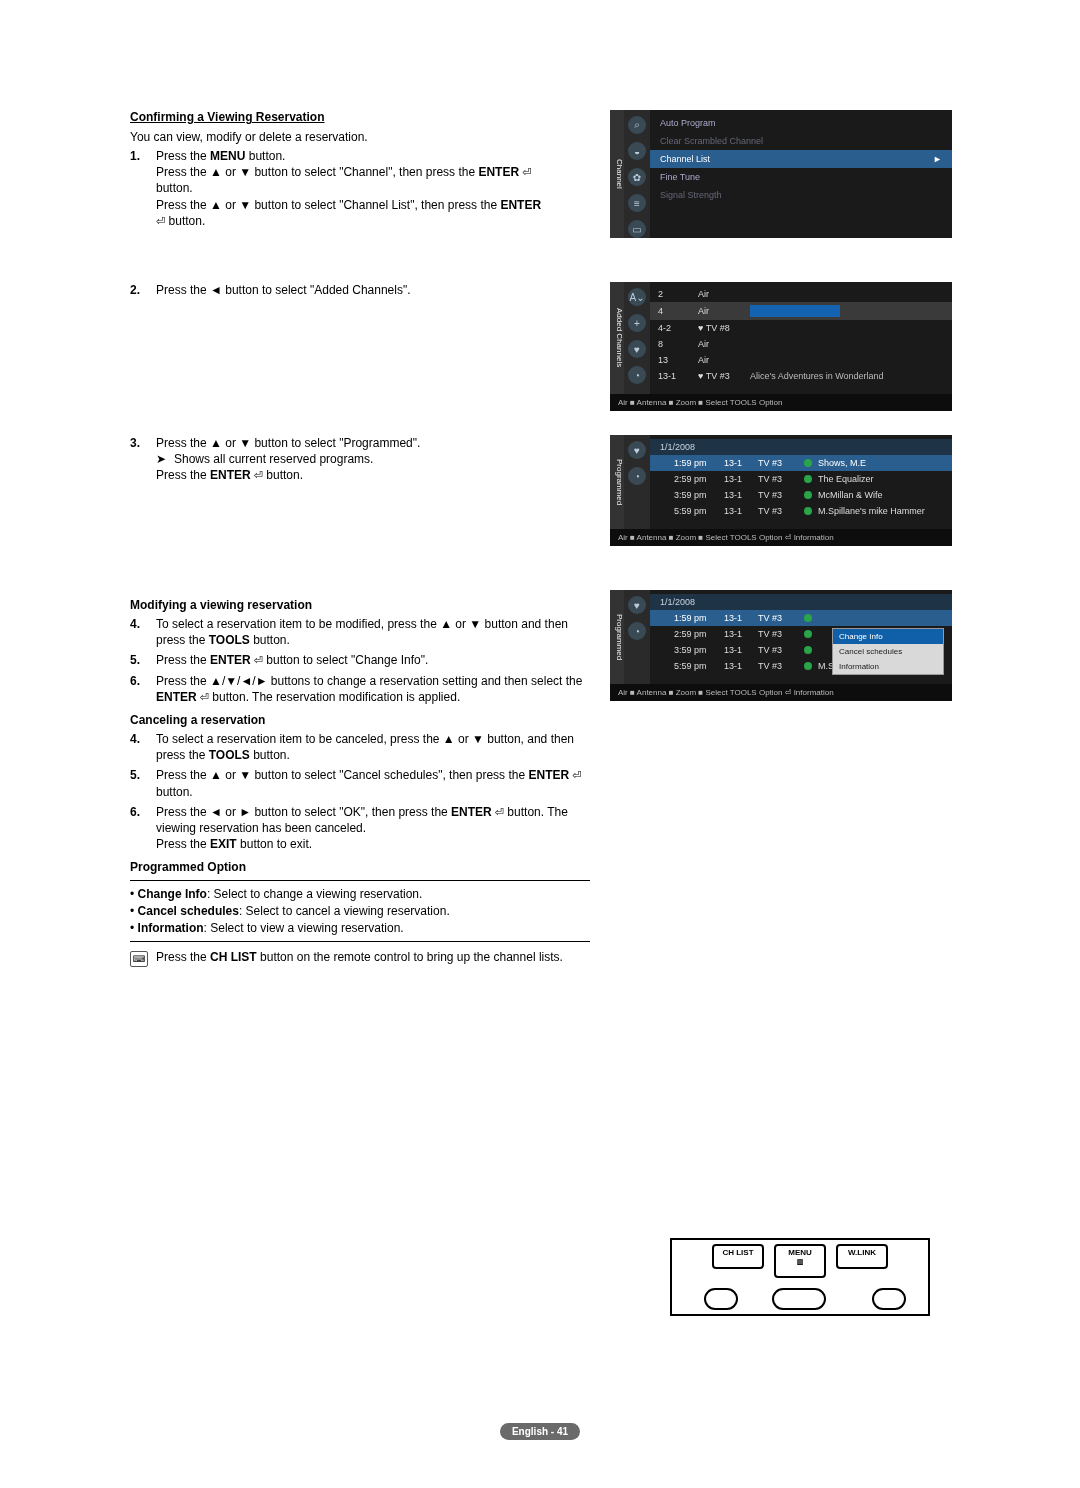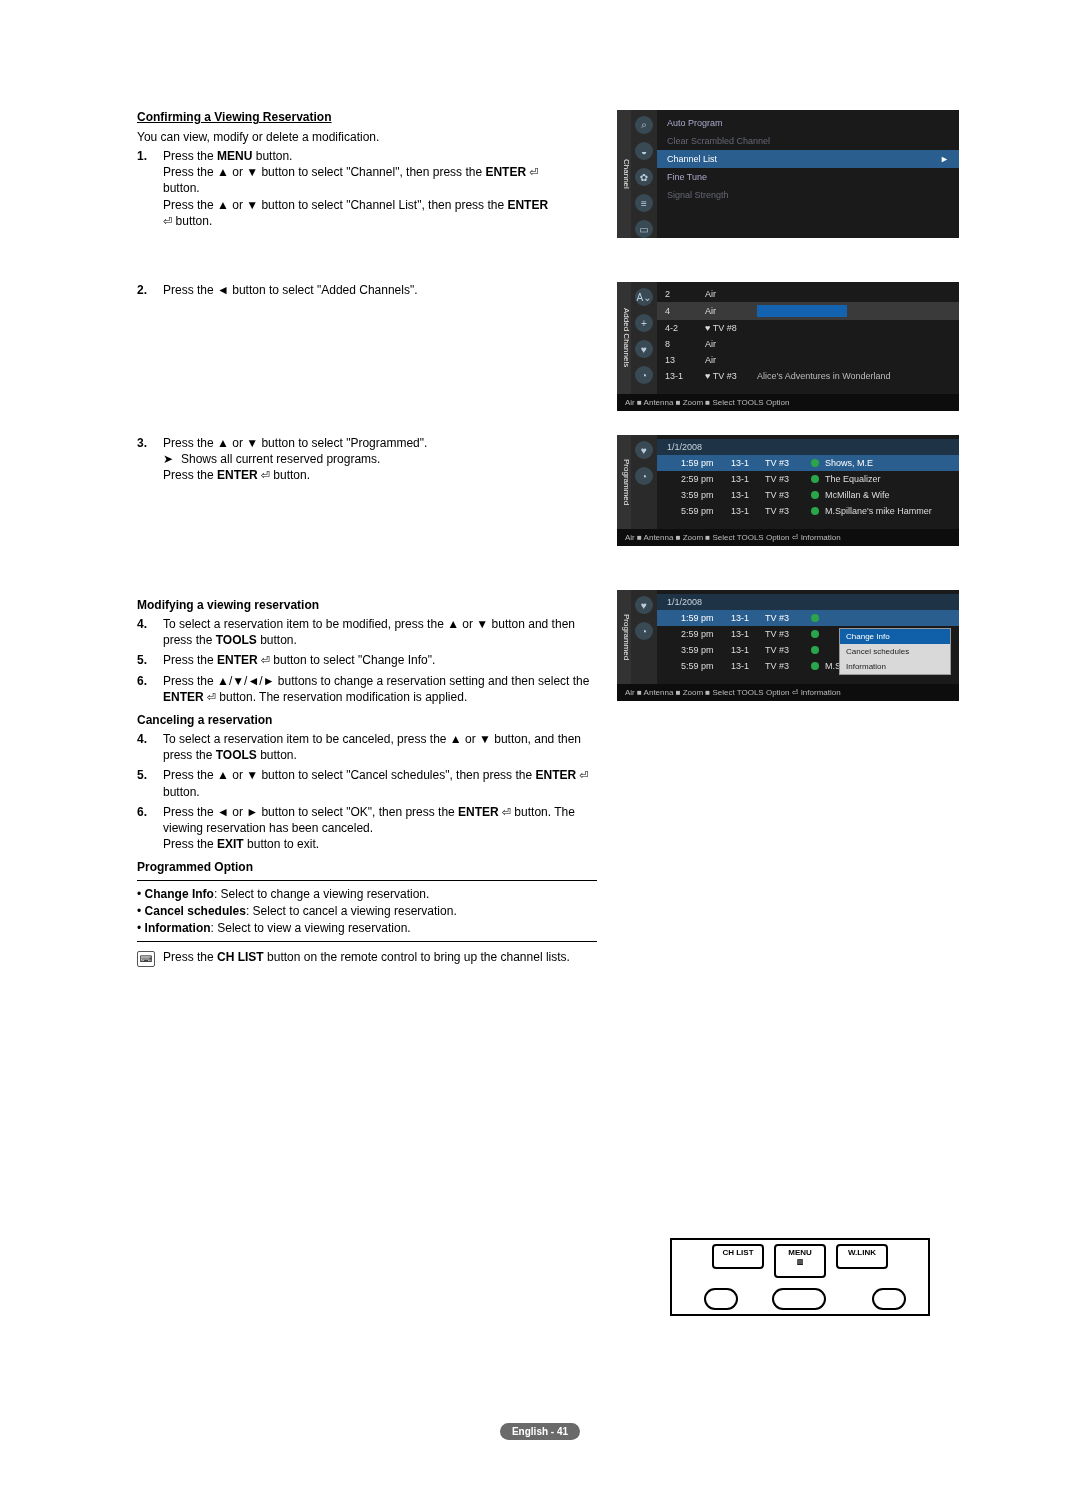--- a/index.html
+++ b/index.html
@@ -12,21 +12,20 @@
     }
     .page {
       width: 1080px;
       height: 1488px;
       position: relative;
       box-sizing: border-box;
       padding: 110px 130px 40px 130px;
     }
     .content {
       width: 820px;
-      margin-left: 7px;
     }
     .two-col {
       display: flex;
       gap: 20px;
       align-items: flex-start;
     }
     .left {
       flex: 0 0 460px;
     }
     .right {
@@ -203,21 +202,21 @@
   </style>
 </head>
 <body>
 
 <div class="page">
   <div class="content">
 
     <div class="two-col">
       <div class="left">
         <div class="section-title">Confirming a Viewing Reservation</div>
-        <div>You can view, modify or delete a modification.</div>
+        <div>You can view, modify or delete a reservation.</div>
         <ol class="numlist" style="margin-top:4px;">
           <li>
             <span class="num">1.</span>
             <span class="body">
               <span>Press the </span><span class="bold">MENU</span><span> button.</span><br>
               <span>Press the ▲ or ▼ button to select "Channel", then press the </span><span class="bold">ENTER</span><span class="enter-glyph"> ⏎</span><br>
               <span> button.</span><br>
               <span>Press the ▲ or ▼ button to select "Channel List", then press the </span><span class="bold">ENTER</span><br>
               <span class="enter-glyph">⏎</span><span> button.</span>
             </span>

